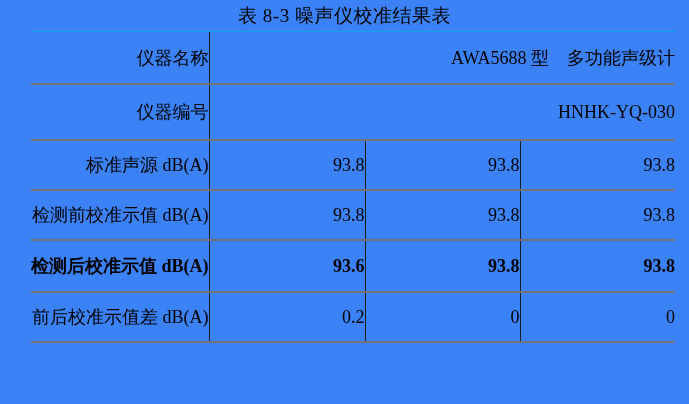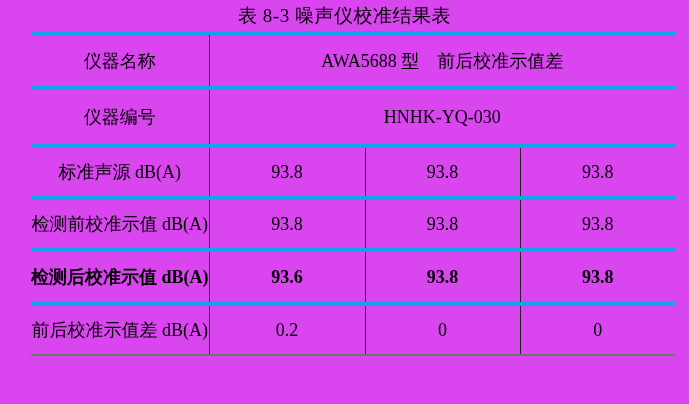--- a/index.html
+++ b/index.html
@@ -4,21 +4,21 @@
 <style>
   html, body {
     margin: 0;
     padding: 0;
     background: #ffffff;
   }
   .page {
     position: relative;
     width: 689px;
     height: 404px;
-    background: #d946ef;
+    background: #3b82f6;
     font-family: "Liberation Serif", "DejaVu Serif", serif;
     color: #000000;
     overflow: hidden;
   }
   .doc-title {
     position: absolute;
     top: 3px;
     left: 0;
     width: 100%;
     text-align: center;
@@ -30,24 +30,24 @@
   table.cal-table {
     position: absolute;
     left: 31px;
     top: 31px;
     width: 644px;
     border-collapse: collapse;
     table-layout: fixed;
   }
   table.cal-table td {
     padding: 0;
-    text-align: center;
+    text-align: right;
     vertical-align: middle;
     font-size: 18px;
-    border-top: 4px solid #0ea5e9;
+    border-top: 1px solid #0ea5e9;
     border-bottom: 2px solid #737373;
     white-space: pre;
     overflow: hidden;
   }
   
   table.cal-table td + td {
     border-left: 1px solid #1a1a1a;
   }
   tr.r1 td { height: 51px; }
   tr.r2 td { height: 54px; }
@@ -67,21 +67,21 @@
   <table class="cal-table">
     <colgroup>
       <col style="width:178px">
       <col style="width:156px">
       <col style="width:155px">
       <col style="width:155px">
     </colgroup>
     <tbody>
       <tr class="r1">
         <td>仪器名称</td>
-        <td colspan="3">AWA5688 型　前后校准示值差</td>
+        <td colspan="3">AWA5688 型　多功能声级计</td>
       </tr>
       <tr class="r2">
         <td>仪器编号</td>
         <td colspan="3">HNHK-YQ-030</td>
       </tr>
       <tr class="r4">
         <td>标准声源 dB(A)</td>
         <td>93.8</td>
         <td>93.8</td>
         <td>93.8</td>

